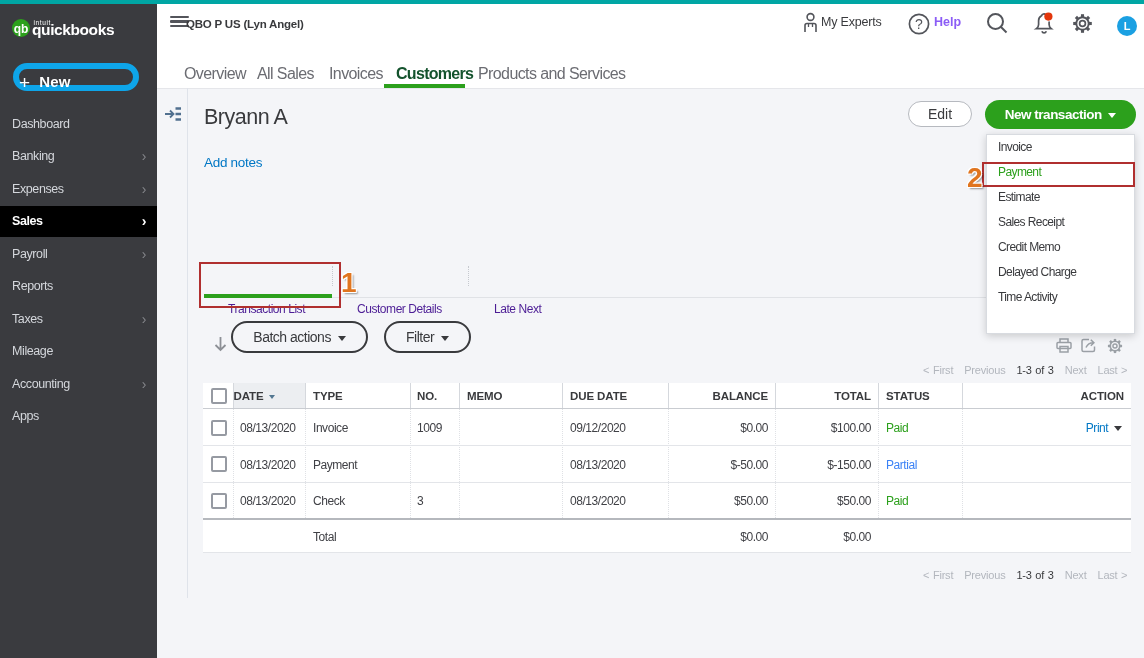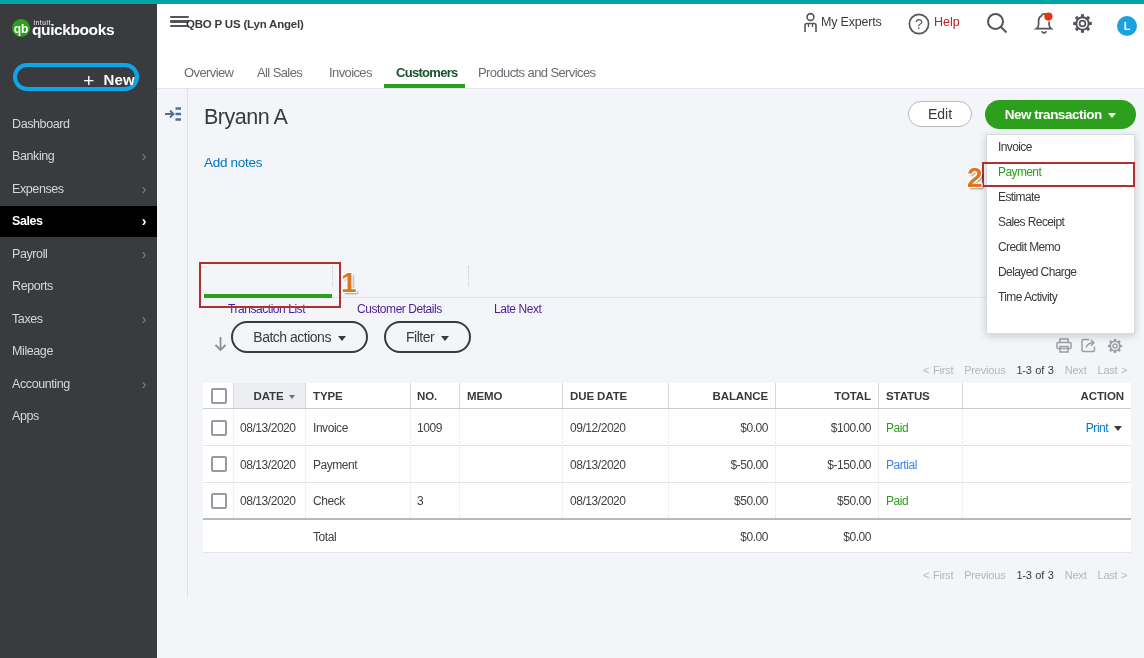--- a/index.html
+++ b/index.html
@@ -6,37 +6,37 @@
 html,body { width:1144px; height:658px; overflow:hidden; }
 body { font-family:"Liberation Sans", sans-serif; background:#f4f5f8; position:relative; }
 .abs { position:absolute; }
 
 
 #teal { left:0; top:0; width:1144px; height:4px; background:#00a6a4; z-index:30; }
 
 
 #sidebar { left:0; top:4px; width:157px; height:654px; background:#3a3b3f; z-index:20; }
 #logo { position:absolute; left:12px; top:9px; width:140px; height:30px; }
-#newbtn { position:absolute; left:13px; top:59px; width:126px; height:28px; border:4px solid #0ea5e9; border-radius:15px; color:#fff; font-size:15px; font-weight:bold; text-align:right; line-height:26px; letter-spacing:0.2px; }
+#newbtn { position:absolute; left:13px; top:59px; width:126px; height:28px; border:6px solid #0ea5e9; border-radius:15px; color:#fff; font-size:15px; font-weight:bold; text-align:left; line-height:26px; letter-spacing:0.2px; }
 #newbtn .plus { font-weight:400; font-size:19px; vertical-align:-2px; margin-right:9px; }
 .nav { position:absolute; left:0; width:157px; height:32.5px; color:#d4d7dc; font-size:12.5px; line-height:32.5px; padding-left:12px; letter-spacing:-0.4px; }
 .nav .chev { position:absolute; right:11px; top:0; color:#85868b; font-size:14px; }
 .nav.active { background:#000; color:#fff; font-weight:bold; }
 .nav.active .chev { color:#fff; font-weight:bold; }
 
 
 #header { left:157px; top:4px; width:987px; height:84px; background:#fff; }
 #hamburger div { width:19px; height:2.5px; background:#53555b; margin-bottom:2px; border-radius:1px; }
 #company { left:186px; top:18px; font-size:11.5px; font-weight:bold; color:#393a3d; letter-spacing:-0.2px; }
 #myexperts { left:821px; top:15px; font-size:12.5px; color:#393a3d; letter-spacing:-0.2px; }
-#helptxt { left:934px; top:15px; font-size:12.5px; color:#b91c1c; }
+#helptxt { left:934px; top:15px; font-size:12.5px; color:#8b5cf6;font-weight:bold; }
 #avatar { left:1117px; top:16px; width:20px; height:20px; border-radius:50%; background:#1ba0e2; color:#fff; font-size:11px; font-weight:bold; text-align:center; line-height:20px; }
 
 
-.ttab { top:64.5px; font-size:13px; color:#6b6c72; letter-spacing:-0.6px; }
+.ttab { top:64.5px; font-size:16px; color:#6b6c72; letter-spacing:-0.6px; }
 #tab-customers { color:#14532d; font-weight:bold; letter-spacing:-0.7px; }
 #greenline { left:384px; top:83.5px; width:81px; height:4.5px; background:#2ca01c; }
 
 
 #rail { left:187px; top:88px; width:1px; height:510px; background:#dfe3ea; }
 
 
 #pagetitle { left:204px; top:105px; font-size:21.5px; color:#393a3d; letter-spacing:-0.5px; }
 #addnotes { left:204px; top:155px; font-size:13.5px; color:#0077c5; letter-spacing:-0.3px; }
 
@@ -225,21 +225,21 @@
     </g>
   </svg>
 </div>
 
 <div class="abs pag" style="left:923px; top:364px;">&lt; First &nbsp; Previous &nbsp; <b>1-3 of 3</b> &nbsp; Next &nbsp; Last &gt;</div>
 
 <div class="abs pag" style="left:923px; top:569px;">&lt; First &nbsp; Previous &nbsp; <b>1-3 of 3</b> &nbsp; Next &nbsp; Last &gt;</div>
 
 <div class="abs" id="table">
 
-  <div class="hcell" style="left:30.5px; width:72px; background:#eceef1; padding-left:20px;">DATE <span style="display:inline-block;width:0;height:0;border-left:3.5px solid transparent;border-right:3.5px solid transparent;border-top:4.5px solid #537791;vertical-align:1px;margin-left:2px;"></span></div>
+  <div class="hcell" style="left:30.5px; width:72px; background:#eceef1; padding-left:0;">DATE <span style="display:inline-block;width:0;height:0;border-left:3.5px solid transparent;border-right:3.5px solid transparent;border-top:4.5px solid #537791;vertical-align:1px;margin-left:2px;"></span></div>
   <div class="hcell" style="left:110px;">TYPE</div>
   <div class="hcell" style="left:214px;">NO.</div>
   <div class="hcell" style="left:264px;">MEMO</div>
   <div class="hcell" style="left:367px;">DUE DATE</div>
   <div class="hcell" style="right:363px;">BALANCE</div>
   <div class="hcell" style="right:260px;">TOTAL</div>
   <div class="hcell" style="left:683px;">STATUS</div>
   <div class="hcell" style="right:7px;">ACTION</div>
   <div class="checkbox" style="top:4.5px;"></div>
   <div class="vline" style="left:30px;"></div>

